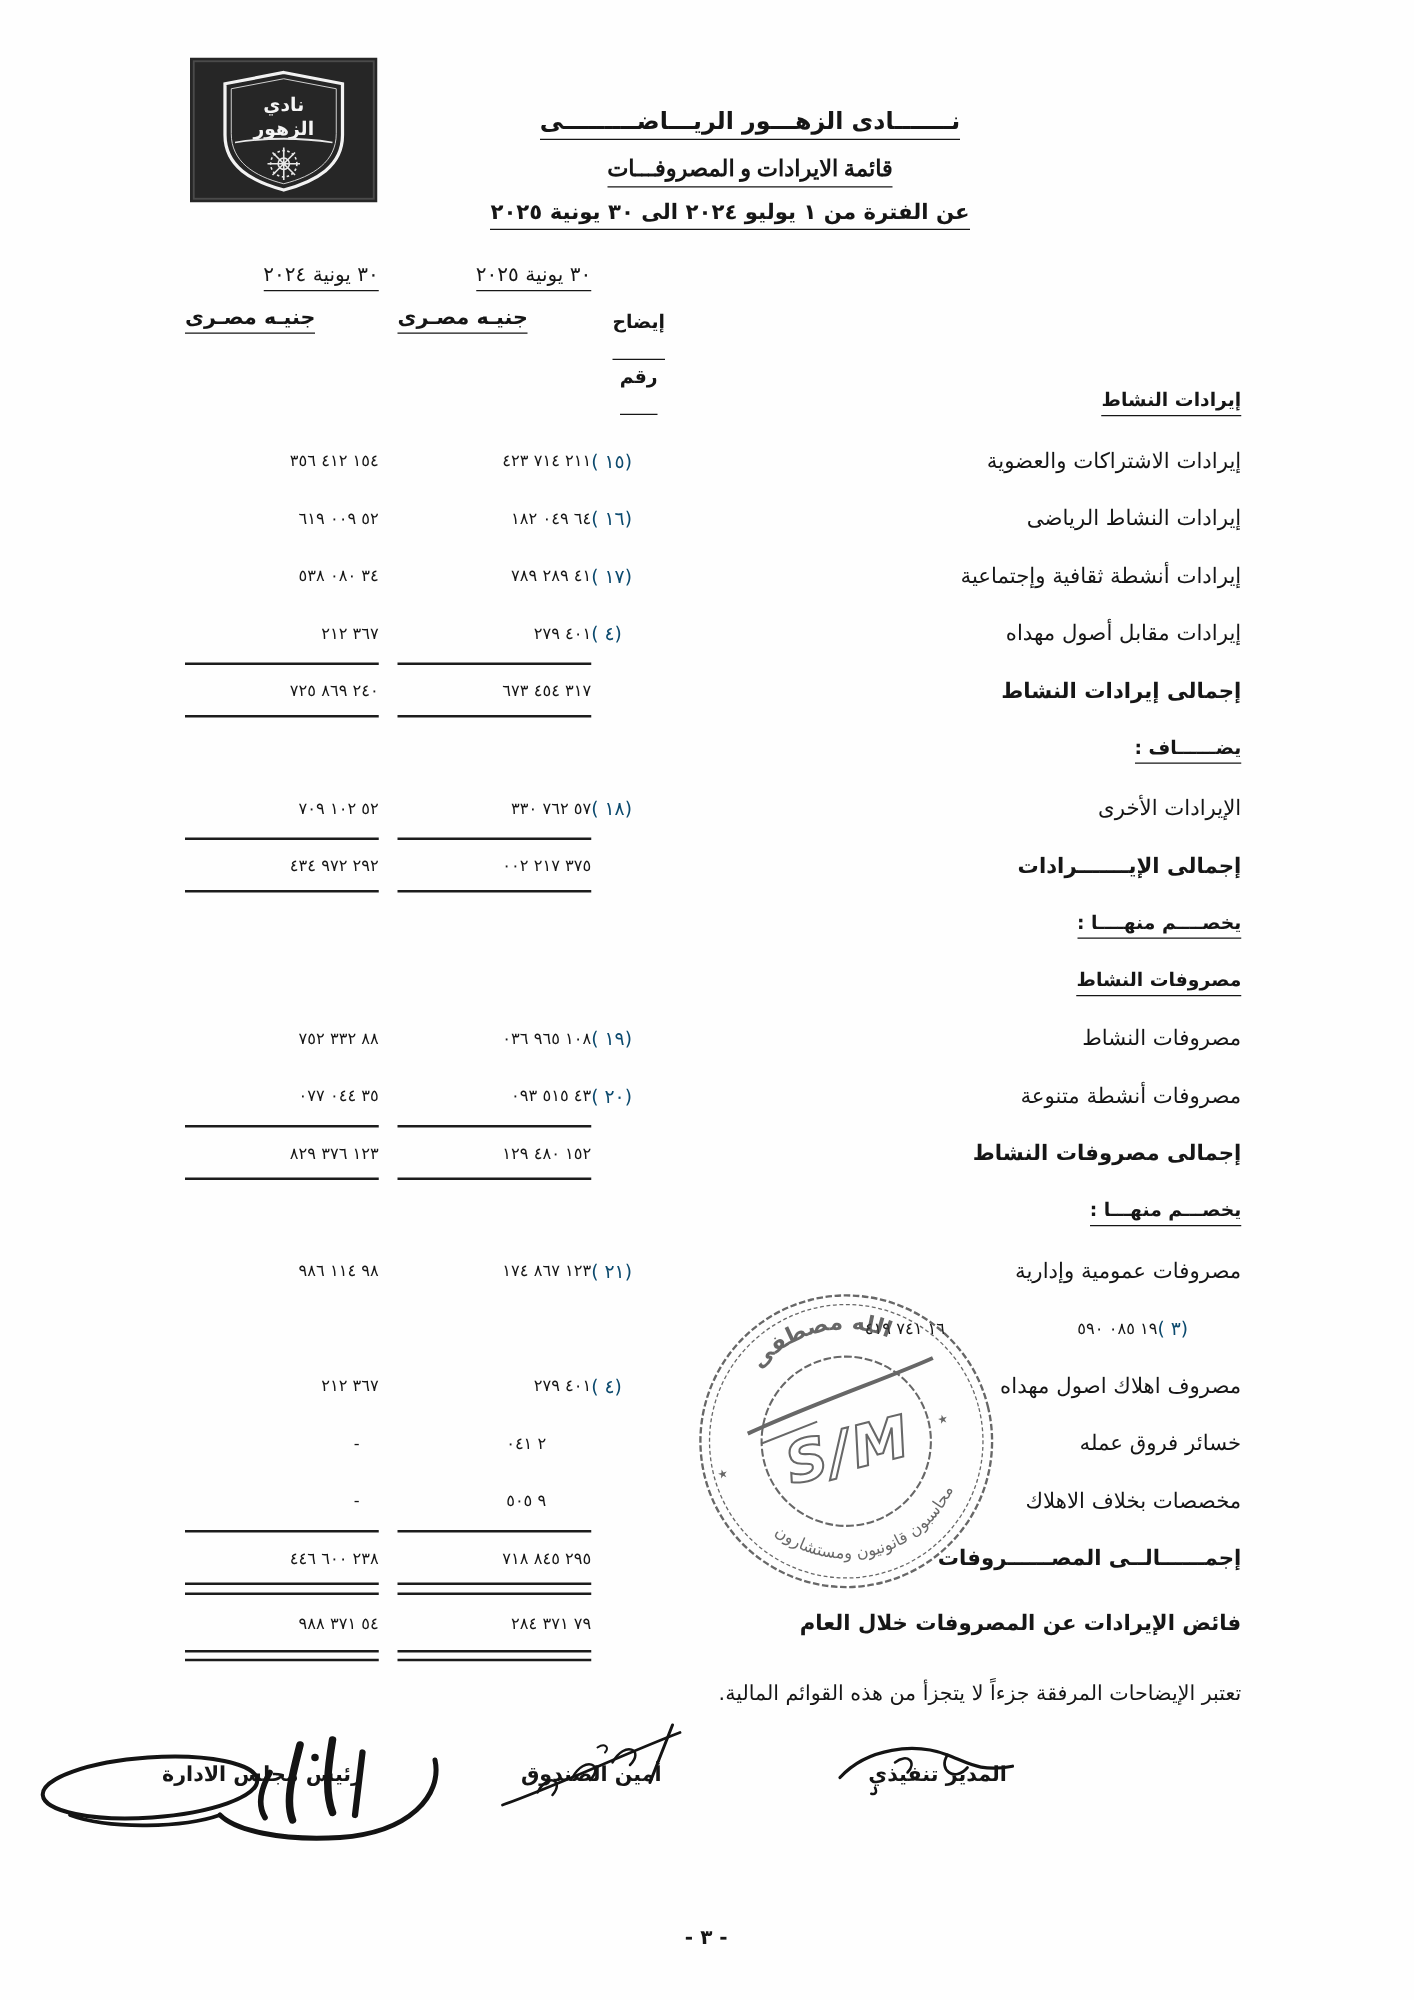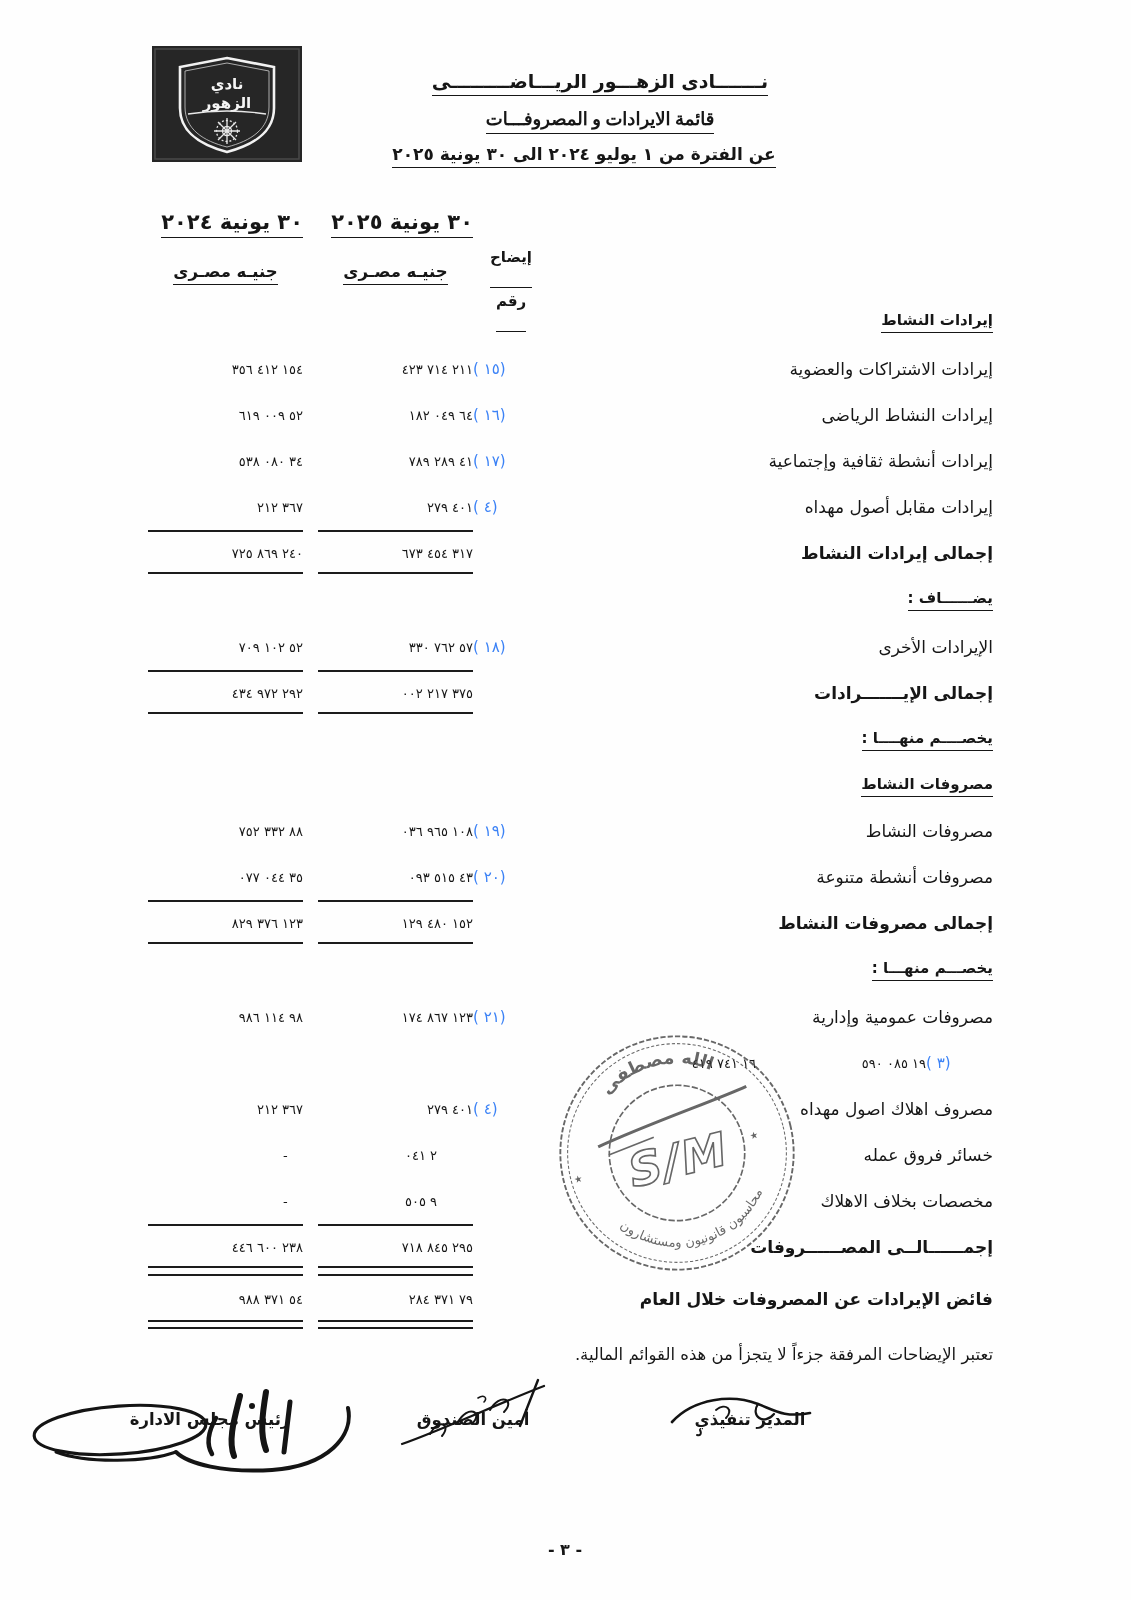--- a/index.html
+++ b/index.html
@@ -1,41 +1,41 @@
 <!DOCTYPE html>
 <html lang="ar" dir="rtl"><head>
 <meta charset="utf-8">
 <style>
   html,body{margin:0;padding:0;background:#e8e8e8;}
   .page{position:relative;width:1131px;height:1600px;background:#fefefe;margin:0 auto;
         font-family:"DejaVu Sans",sans-serif;color:#161616;overflow:hidden;direction:rtl;}
   .abs{position:absolute;}
   
-  .hline{position:absolute;text-align:center;font-weight:bold;}
+  .hline{position:absolute;text-align:center;font-weight:bold;margin-top:16px;}
   .u{border-bottom:1.7px solid #161616;padding-bottom:3px;display:inline-block;}
   .club{left:360px;top:70px;width:480px;font-size:19px;}
   .stmt{left:360px;top:108px;width:480px;font-size:18px;font-family:Liberation Serif, serif;}
   .period{left:344px;top:144px;width:480px;font-size:17px;}
   
-  .colhead{position:absolute;top:210px;width:155px;font-weight:bold;font-size:21px;}
+  .colhead{position:absolute;top:210px;width:155px;font-weight:normal;font-size:16px;}
   .colhead span{direction:rtl;unicode-bidi:isolate;}
-  .cur{position:absolute;top:262px;width:155px;text-align:center;font-weight:bold;font-size:16.5px;}
+  .cur{position:absolute;top:244px;width:155px;text-align:left;font-weight:bold;font-size:16.5px;}
   .notehead{position:absolute;left:476px;top:244px;width:70px;text-align:center;font-weight:bold;font-size:15px;line-height:26px;}
   .notehead .u{padding-bottom:17px;border-bottom:1.5px solid #161616;}
   
   .tbl{position:absolute;left:148px;top:298px;width:845px;}
   .row{display:flex;direction:rtl;align-items:center;}
   .row-item{height:46px;}
   .row-head{height:48px;}
   .row-subhead{height:44px;}
   .row-tval{height:38px;}
   .lbl{flex:1;text-align:right;font-size:17px;}
   .row-head .lbl,.row-subhead .lbl{font-weight:bold;font-size:15px;}
   .row-total .lbl{font-weight:bold;}
-  .note-c{width:67px;direction:ltr;unicode-bidi:isolate;text-align:left;font-size:15px;color:#3b82f6;}
+  .note-c{width:67px;direction:ltr;unicode-bidi:isolate;text-align:left;font-size:15px;color:#0c4a6e;}
   .c25,.c24{width:155px;direction:ltr;unicode-bidi:isolate;text-align:right;font-size:13px;letter-spacing:1.2px;}
   .c25{margin-left:15px;}
   .c25.off{padding-right:36px;box-sizing:border-box;}
   .c24.off{padding-right:14px;box-sizing:border-box;}
   .rr{height:4px;align-items:flex-start;}
   .rr .c25,.rr .c24{border-top:2.2px solid #1c1c1c;height:0;}
   .rr.dblr{height:9px;}
   .rr.dblr .c25,.rr.dblr .c24{height:5px;border-bottom:2.2px solid #1c1c1c;}
   .gap4{height:4px;}
   .footnote{margin-top:16px;text-align:right;font-size:16.5px;}

